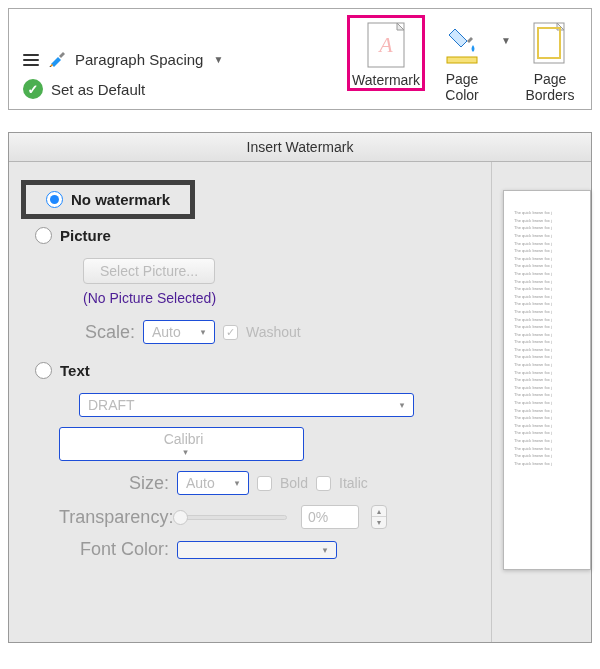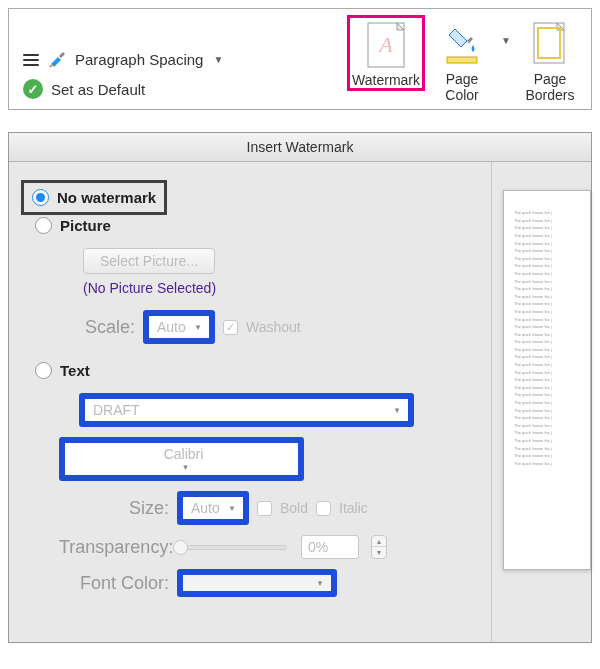--- a/index.html
+++ b/index.html
@@ -106,25 +106,25 @@
     padding: 18px 14px 14px 14px;
   }
   .radio-row {
     display: flex;
     align-items: center;
     gap: 8px;
     margin-bottom: 14px;
     margin-left: 4px;
   }
   .radio-row.selected-highlight {
-    border: 3px solid #404040;
-    padding: 6px 8px;
+    border: 5px solid #404040;
+    padding: 6px 20px;
     width: fit-content;
     margin-left: -2px;
-    margin-bottom: 2px;
+    margin-bottom: 8px;
   }
   .radio {
     width: 17px;
     height: 17px;
     border-radius: 50%;
     border: 1px solid #999;
     background: #fff;
     display: inline-flex;
     align-items: center;
     justify-content: center;
@@ -170,21 +170,21 @@
     padding: 4px 16px;
     font-size: 14px;
   }
   .note-text {
     color: #4c1d95;
     font-size: 14px;
     margin: 6px 0 14px 0;
   }
   .combo {
     background: #fff;
-    border: 6px solid #1d4ed8;
+    border: 1px solid #1d4ed8;
     border-radius: 3px;
     display: flex;
     align-items: center;
     padding: 3px 4px 3px 8px;
     font-size: 14px;
     color: #bbb;
     min-width: 72px;
     cursor: default;
   }
   .combo .val { flex: 1; }

